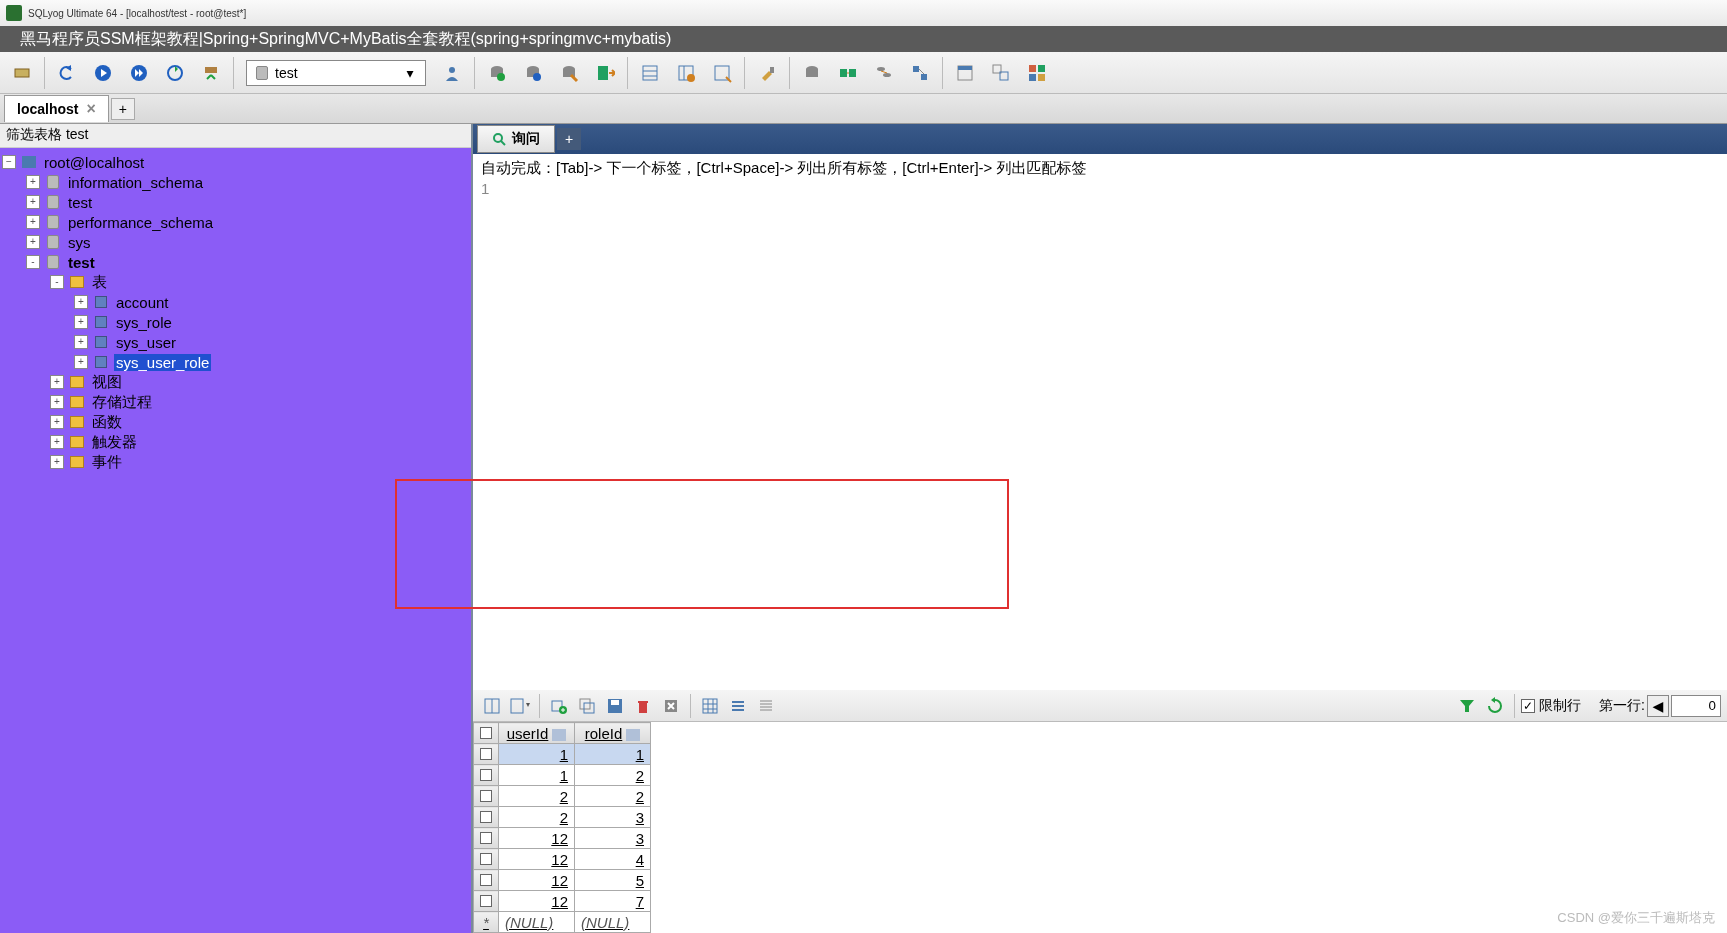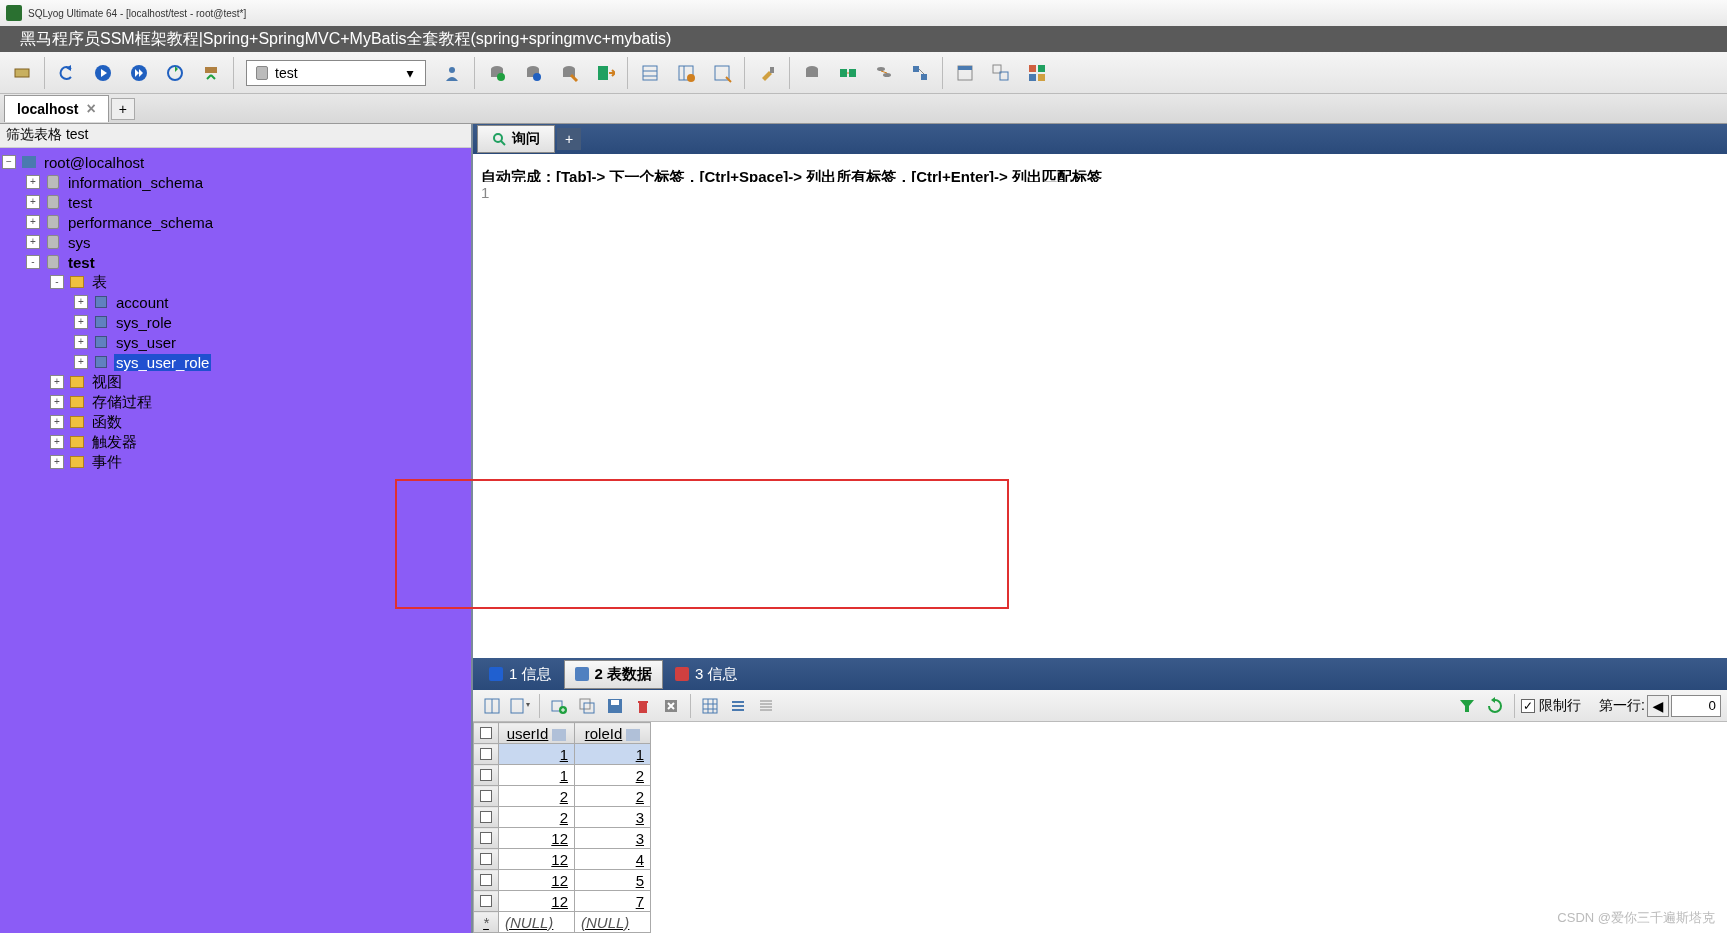--- a/index.html
+++ b/index.html
@@ -42,21 +42,21 @@
 .ind { display: inline-block; }
 .ind1 { width: 24px; } .ind2 { width: 48px; } .ind3 { width: 72px; }
 
 .right-panel { flex: 1; display: flex; flex-direction: column; background: #fff; }
 
 .query-tabs { height: 30px; background: linear-gradient(#3a5a8a, #2a4a7a); display: flex; align-items: center; padding: 0 4px; gap: 2px; }
 .query-tab { background: linear-gradient(#f8f8f8, #e0e0e0); padding: 4px 14px; display: flex; align-items: center; gap: 6px; font-size: 14px; font-weight: bold; border: 1px solid #888; }
 .query-tab-add { width: 24px; height: 22px; background: #445a7a; color: #fff; display: flex; align-items: center; justify-content: center; cursor: pointer; }
 .q-icon { width: 14px; height: 14px; display: inline-block; }
 
-.editor-hint { height: 24px; padding: 14px 8px; font-size: 15px; background: #fff; border-bottom: none; font-weight: bold; }
+.editor-hint { height: 24px; padding: 5px 8px; font-size: 15px; background: #fff; border-bottom: none; }
 .editor-area { flex: 1; background: #fff; padding: 2px 8px; font-family: Consolas, monospace; font-size: 15px; position: relative; }
 .line-num { color: #888; display: inline-block; width: 12px; }
 
 .red-box { position: absolute; border: 2px solid #e03030; pointer-events: none; left: 395px; top: 479px; width: 614px; height: 130px; z-index: 10; }
 
 .result-tabs { height: 32px; background: linear-gradient(#3a5a8a, #2a4a7a); display: flex; align-items: center; padding: 0 6px; gap: 2px; }
 .result-tab { padding: 4px 10px; display: flex; align-items: center; gap: 6px; color: #fff; font-size: 15px; cursor: pointer; }
 .result-tab.active { background: linear-gradient(#f8f8f8, #e0e0e0); color: #000; font-weight: bold; border: 1px solid #888; }
 .rt-icon { width: 14px; height: 14px; display: inline-block; border-radius: 2px; }
 .rt-icon-info { background: #2060d0; } .rt-icon-data { background: #5080c0; } .rt-icon-info2 { background: #d04040; }
@@ -421,34 +421,20 @@
       </div>
     </div>
 
     <div class="editor-hint">
       <span>自动完成：[Tab]-&gt; 下一个标签，[Ctrl+Space]-&gt; 列出所有标签，[Ctrl+Enter]-&gt; 列出匹配标签</span>
     </div>
     <div class="editor-area">
       <span class="line-num">1</span>
     </div>
 
-    <div class="result-tabs">
-      <div class="result-tab">
-        <span class="rt-icon rt-icon-info"></span>
-        <span>1 信息</span>
-      </div>
-      <div class="result-tab active">
-        <span class="rt-icon rt-icon-data"></span>
-        <span>2 表数据</span>
-      </div>
-      <div class="result-tab">
-        <span class="rt-icon rt-icon-info2"></span>
-        <span>3 信息</span>
-      </div>
-    </div>
 
     <div class="table-toolbar">
       <div class="ttb-btn">
           <svg width="18" height="18">
             <rect x="2" y="2" width="14" height="14" fill="none" stroke="#4a7ab0"></rect>
             <line x1="9" y1="2" x2="9" y2="16" stroke="#4a7ab0"></line>
           </svg>
         </div>
       <div class="ttb-btn">
           <svg width="22" height="18">

